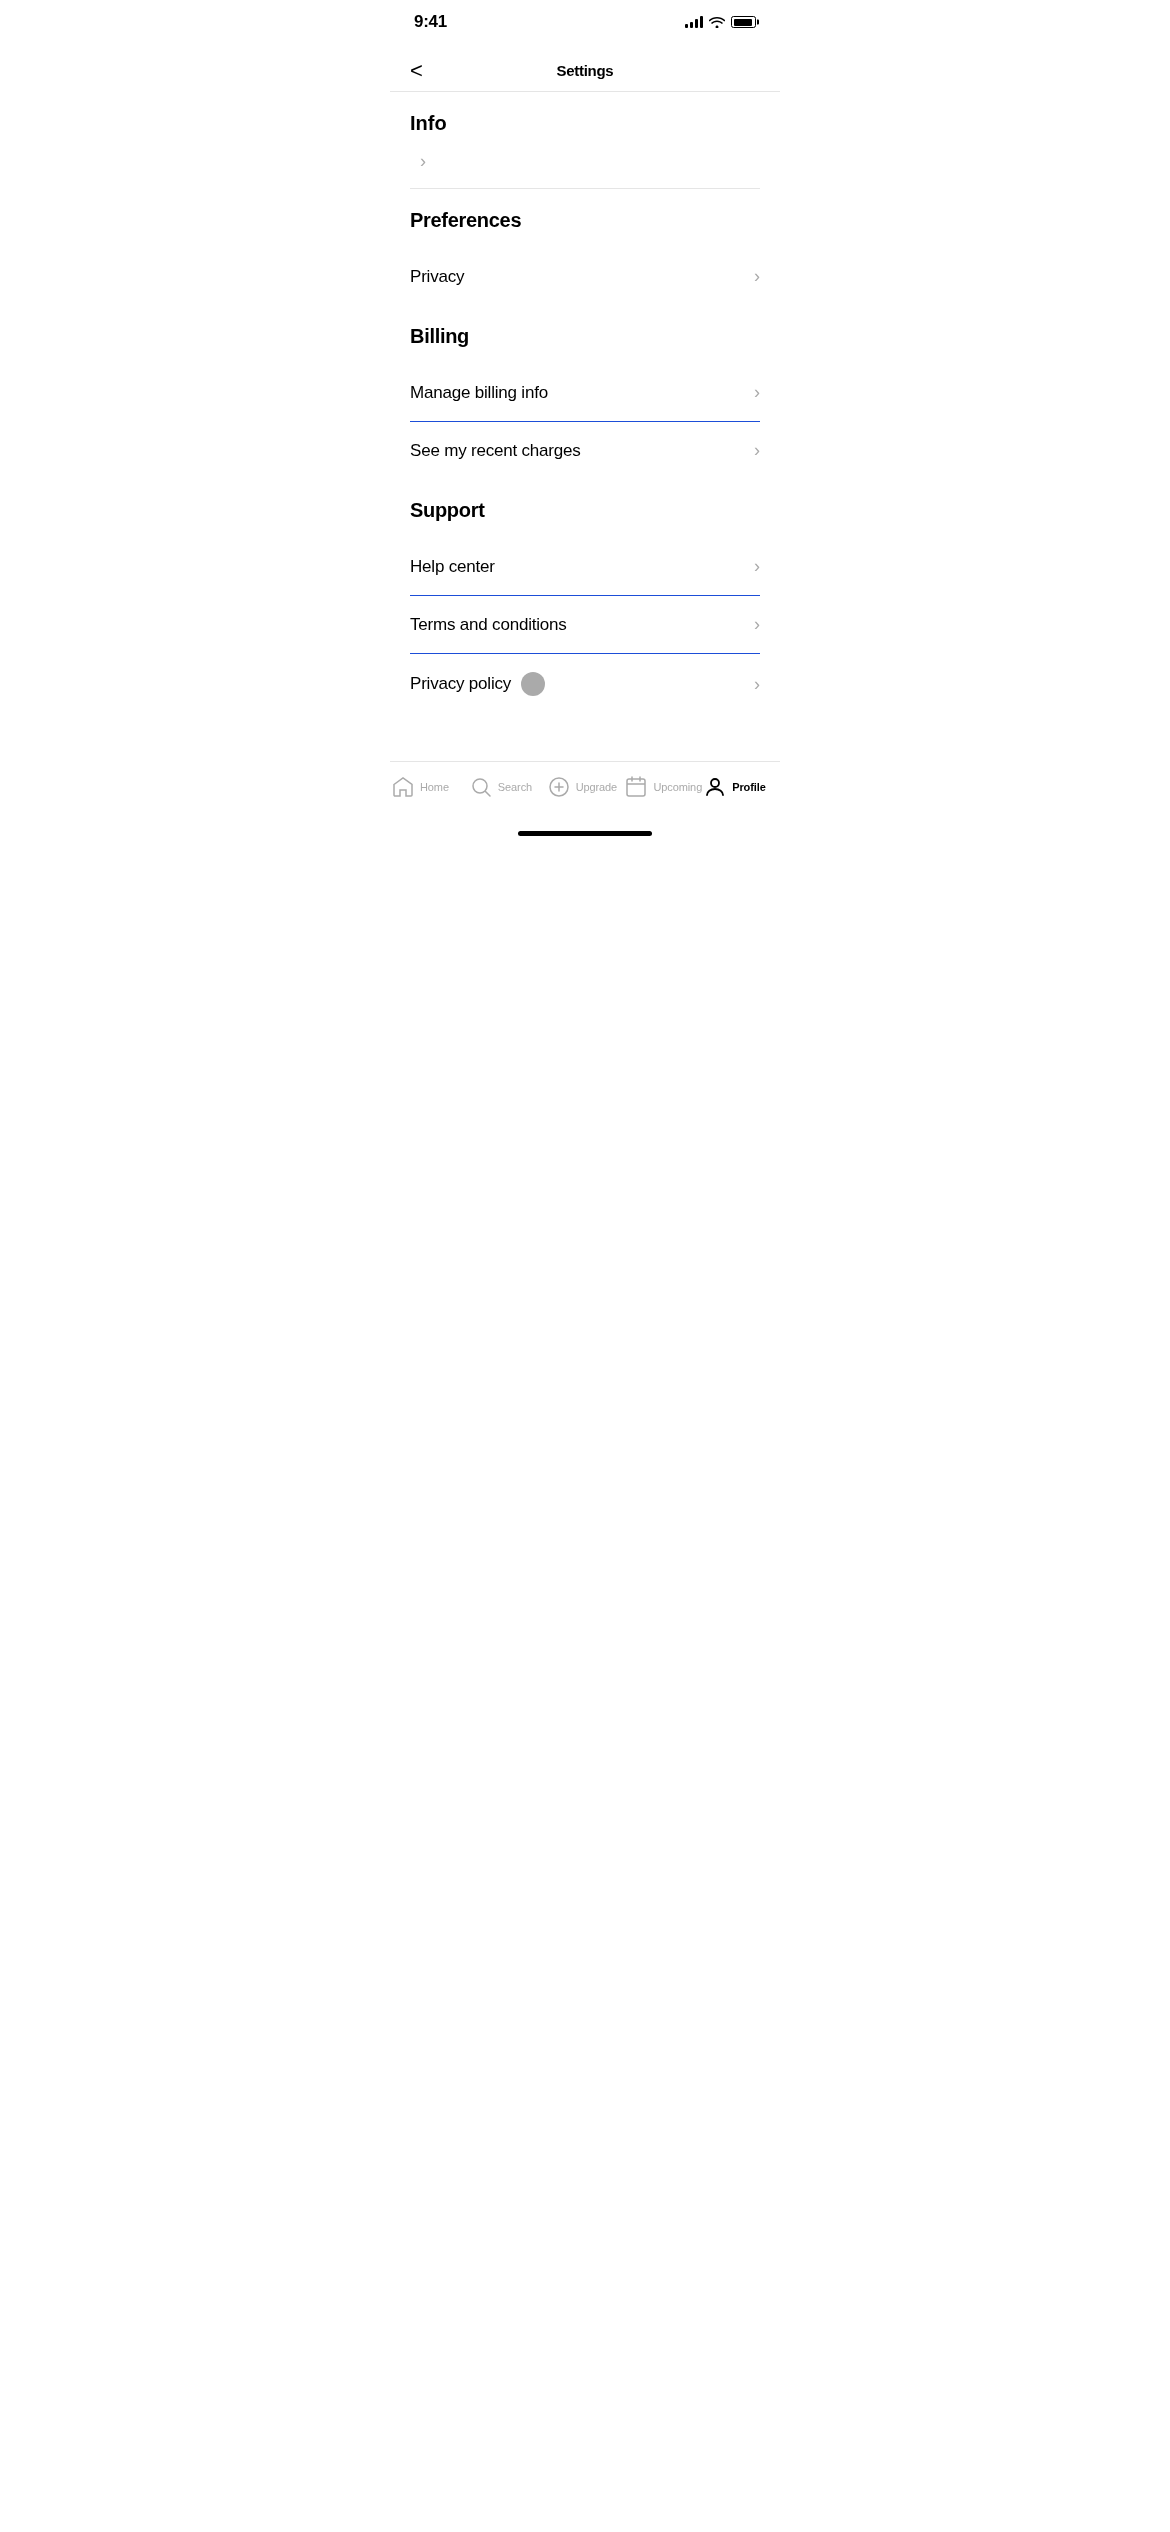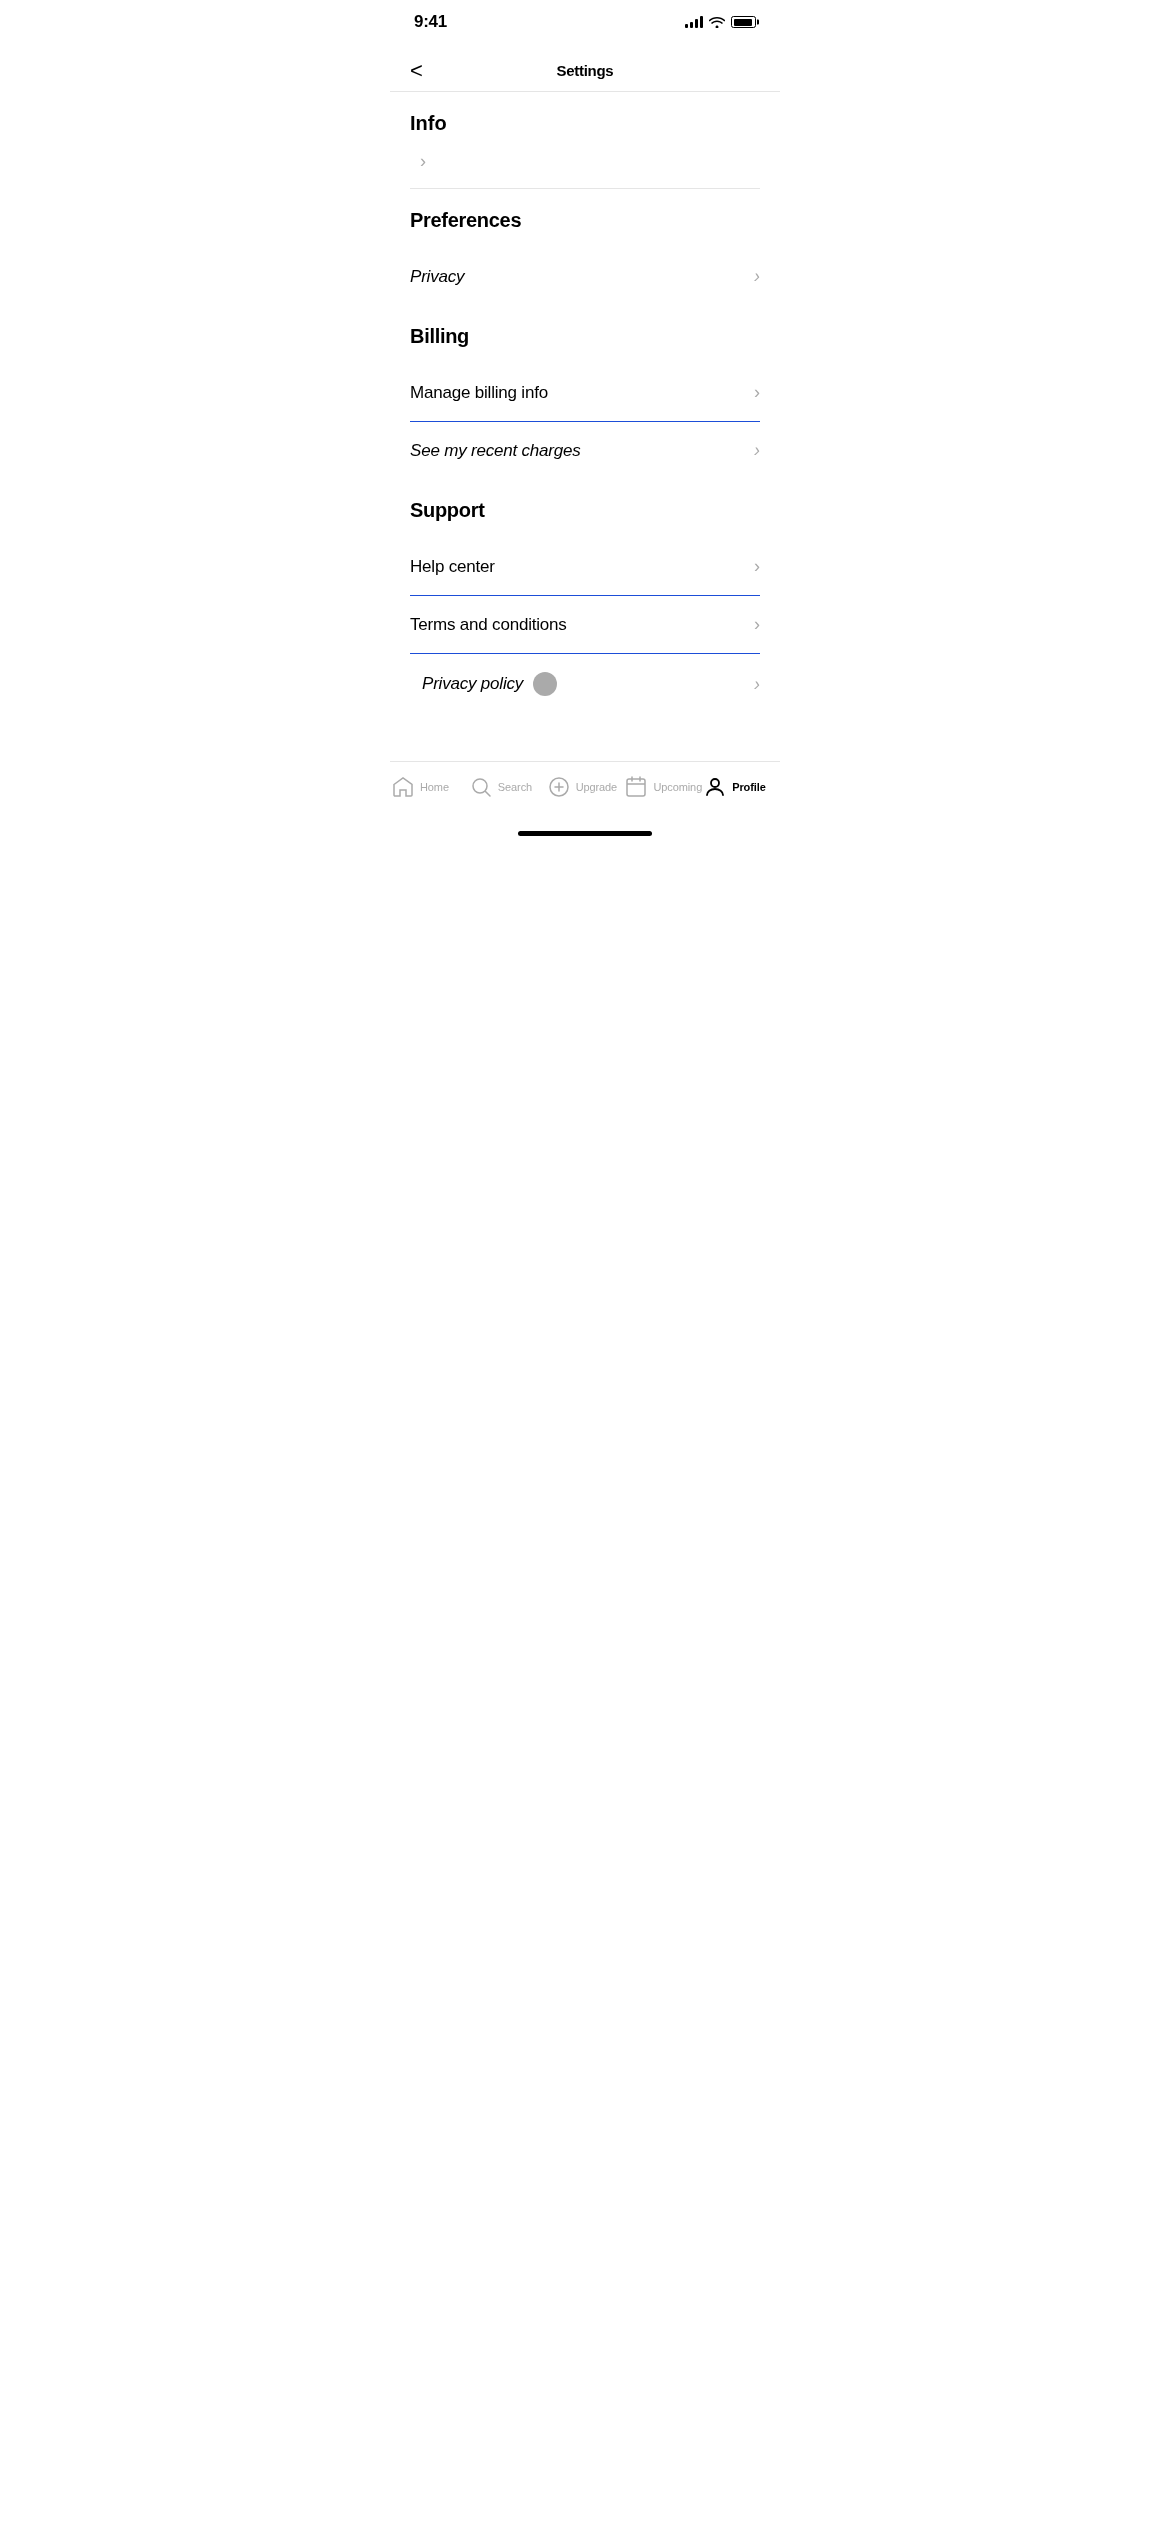--- a/index.html
+++ b/index.html
@@ -142,21 +142,20 @@
       display: flex;
       align-items: center;
       justify-content: space-between;
       padding: 18px 0;
       border-bottom: 1px solid #1d4ed8;
       cursor: pointer;
     }
 
     .list-item:last-child {
       border-bottom: none;
-      font-style: italic;
     }
 
     .list-item-content {
       flex: 1;
     }
 
     .list-item-title {
       font-size: 17px;
       color: #000;
       font-weight: 400;
@@ -357,21 +356,21 @@
         </div>
         <span class="chevron">›</span>
       </div>
       <div class="list-item">
         <div class="list-item-content">
           <span class="list-item-title">Terms and conditions</span>
         </div>
         <span class="chevron">›</span>
       </div>
       <div class="list-item">
-        <div class="list-item-content" style="display: flex; align-items: center; margin-left: 12px;">
+        <div class="list-item-content" style="display: flex; align-items: center;">
           <span class="list-item-title">Privacy policy</span>
           <div class="privacy-badge"></div>
         </div>
         <span class="chevron">›</span>
       </div>
 
     </div>
   </div>
 
 </div>

